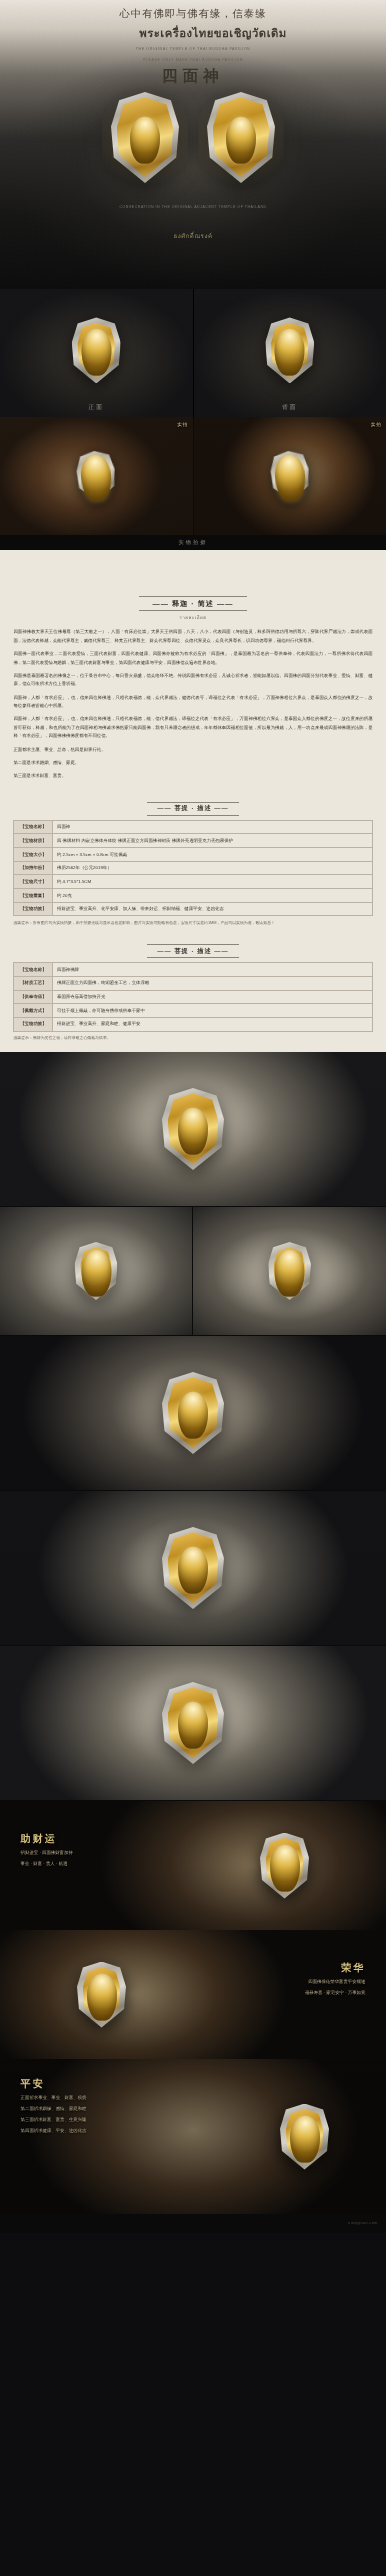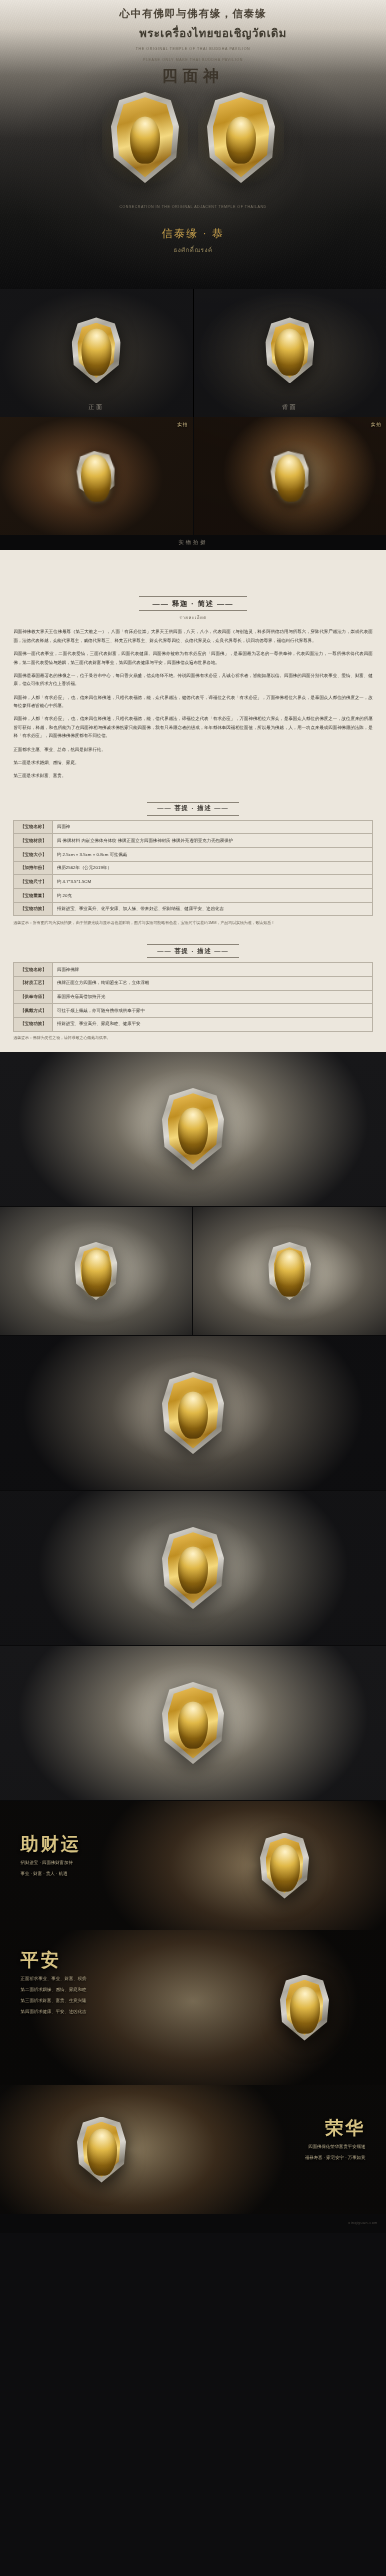--- a/index.html
+++ b/index.html
@@ -21,21 +21,21 @@
       linear-gradient(180deg, #e9e4dc 0%, #cfc8bd 10%, #6f6a62 26%, #2d2b29 48%, #151514 75%, #0c0c0d 100%);
     overflow: hidden;
   }
   .hero-noise {
     position: absolute; inset: 0;
     background:
       repeating-linear-gradient(115deg, rgba(255,255,255,0.015) 0px, rgba(255,255,255,0.015) 0.5px, rgba(0,0,0,0.02) 1px, rgba(0,0,0,0.02) 2.1px);
     opacity: .7;
   }
   .hero-top-text { position: absolute; top: 7.2px; left: 0; width: 386px; text-align: center; }
-  .h-cn1 { font-size: 10.3px; color: #4a4236; letter-spacing: 1px; font-weight: 700; }
+  .h-cn1 { font-size: 10.3px; color: #4a4236; letter-spacing: 1px; font-weight: 400; }
   .h-th1 { font-size: 11.3px; color: #3f3a2f; letter-spacing: 0.5px; margin-top: 3.1px; font-weight: 700; padding-left: 40px; }
   .h-en1 { font-size: 3.6px; color: #6b6356; letter-spacing: 0.6px; margin-top: 4.1px; line-height: 1.7; }
   .h-cn2 { font-size: 15.5px; color: #3c352b; letter-spacing: 5.2px; margin-top: 3.1px; font-weight: 700; }
 
   .amulet-row {
     position: absolute; top: 92px; left: 0; width: 386px;
     display: flex; justify-content: center; gap: 28px;
   }
   .amulet {
     width: 68px; height: 91px;
@@ -198,21 +198,21 @@
   .shot .amu-g.sm { width: 43px; height: 58px; }
   .grid2 { display: flex; }
   .grid2 .shot { width: 193px; border-right: 1px solid #0a0a0b; }
   .grid2 .shot:last-child { border-right: 0; }
 
   
   .banner { position: relative; width: 386px; height: 129px; overflow: hidden; }
   .banner .hdr {
     position: absolute; z-index: 3; color: #e8d9a8;
   }
-  .banner .hdr .t-cn { font-size: 18px; font-weight: 700; letter-spacing: 2.1px; color: #d7c383; text-shadow: 0 1px 3.1px #000; }
+  .banner .hdr .t-cn { font-size: 10px; font-weight: 700; letter-spacing: 2.1px; color: #d7c383; text-shadow: 0 1px 3.1px #000; }
   .banner .hdr .t-sub { font-size: 4.4px; color: #b9ad8d; margin-top: 3.1px; line-height: 1.8; text-shadow: 0 0.5px 1.5px #000; }
   .bnr-a { background: radial-gradient(ellipse 155px 103px at 66% 50%, rgba(230,200,150,.5) 0%, rgba(60,45,30,.8) 55%, rgba(10,9,8,.98) 100%), linear-gradient(180deg,#241c14,#0b0908); }
   .bnr-b { background: radial-gradient(ellipse 155px 103px at 34% 50%, rgba(240,215,165,.5) 0%, rgba(65,48,30,.8) 55%, rgba(10,9,8,.98) 100%), linear-gradient(180deg,#271e15,#0b0908); }
   .bnr-c { background: radial-gradient(ellipse 165px 108px at 50% 46%, rgba(235,212,168,.45) 0%, rgba(60,45,30,.82) 55%, rgba(9,8,7,.98) 100%), linear-gradient(180deg,#20180f,#0a0908); }
   .banner .amu-b {
     position: absolute; top: 50%; transform: translateY(-50%);
     width: 49px; height: 66px; filter: drop-shadow(0 5.2px 9.3px rgba(0,0,0,.8));
   }
 
   .footer {
@@ -248,21 +248,20 @@
       <div class="amulet amulet-right">
         <div class="glow"></div>
         <div class="case"></div>
         <div class="inner"></div>
         <div class="buddha"></div>
       </div>
     </div>
 
     <div class="hero-caption">CONSECRATION IN THE ORIGINAL ADJACENT TEMPLE OF THAILAND</div>
     <div class="hero-sign">
-      <div class="hs-cn">信泰缘 · 恭</div>
       <div class="hs-th">ธงศักดิ์ณรงค์</div>
     </div>
   </div>
 
   <div class="dual">
     <div class="cell">
       <div class="mini amulet">
         <div class="case"></div>
         <div class="inner"></div>
         <div class="buddha"></div>
@@ -444,46 +443,46 @@
       <div class="t-sub">招财进宝 · 四面佛财富加持</div>
       <div class="t-sub">事业 · 财富 · 贵人 · 机遇</div>
     </div>
     <div class="amu-b amulet" style="right:77px;">
       <div class="case"></div>
       <div class="inner"></div>
       <div class="buddha"></div>
     </div>
   </div>
 
+  <div class="banner bnr-b">
+    <div class="hdr" style="right:20.6px; top:31px; text-align:right;">
+      <div class="t-cn">荣华</div>
+      <div class="t-sub">四面佛保佑荣华富贵平安顺遂</div>
+      <div class="t-sub">福禄寿喜 · 家宅安宁 · 万事如意</div>
+    </div>
+    <div class="amu-b amulet" style="left:77px;">
+      <div class="case"></div>
+      <div class="inner"></div>
+      <div class="buddha"></div>
+    </div>
+  </div>
+
   <div class="banner bnr-c" style="height:155px;">
     <div class="hdr" style="left:20.6px; top:17.5px;">
       <div class="t-cn">平安</div>
       <div class="t-sub">正面祈求事业、事业、财富、权势</div>
       <div class="t-sub">第二面祈求姻缘、感情、家庭和睦</div>
       <div class="t-sub">第三面祈求财富、富贵、生意兴隆</div>
       <div class="t-sub">第四面祈求健康、平安、逢凶化吉</div>
     </div>
     <div class="amu-b amulet" style="right:57px;">
       <div class="case"></div>
       <div class="inner"></div>
       <div class="buddha"></div>
     </div>
   </div>
 
-  <div class="banner bnr-b">
-    <div class="hdr" style="right:20.6px; top:31px; text-align:right;">
-      <div class="t-cn">荣华</div>
-      <div class="t-sub">四面佛保佑荣华富贵平安顺遂</div>
-      <div class="t-sub">福禄寿喜 · 家宅安宁 · 万事如意</div>
-    </div>
-    <div class="amu-b amulet" style="left:77px;">
-      <div class="case"></div>
-      <div class="inner"></div>
-      <div class="buddha"></div>
-    </div>
-  </div>
-
   <div class="footer">
     <span>xinqiyuan.com</span>
   </div>
 
 </div>
 
 
 </body></html>

